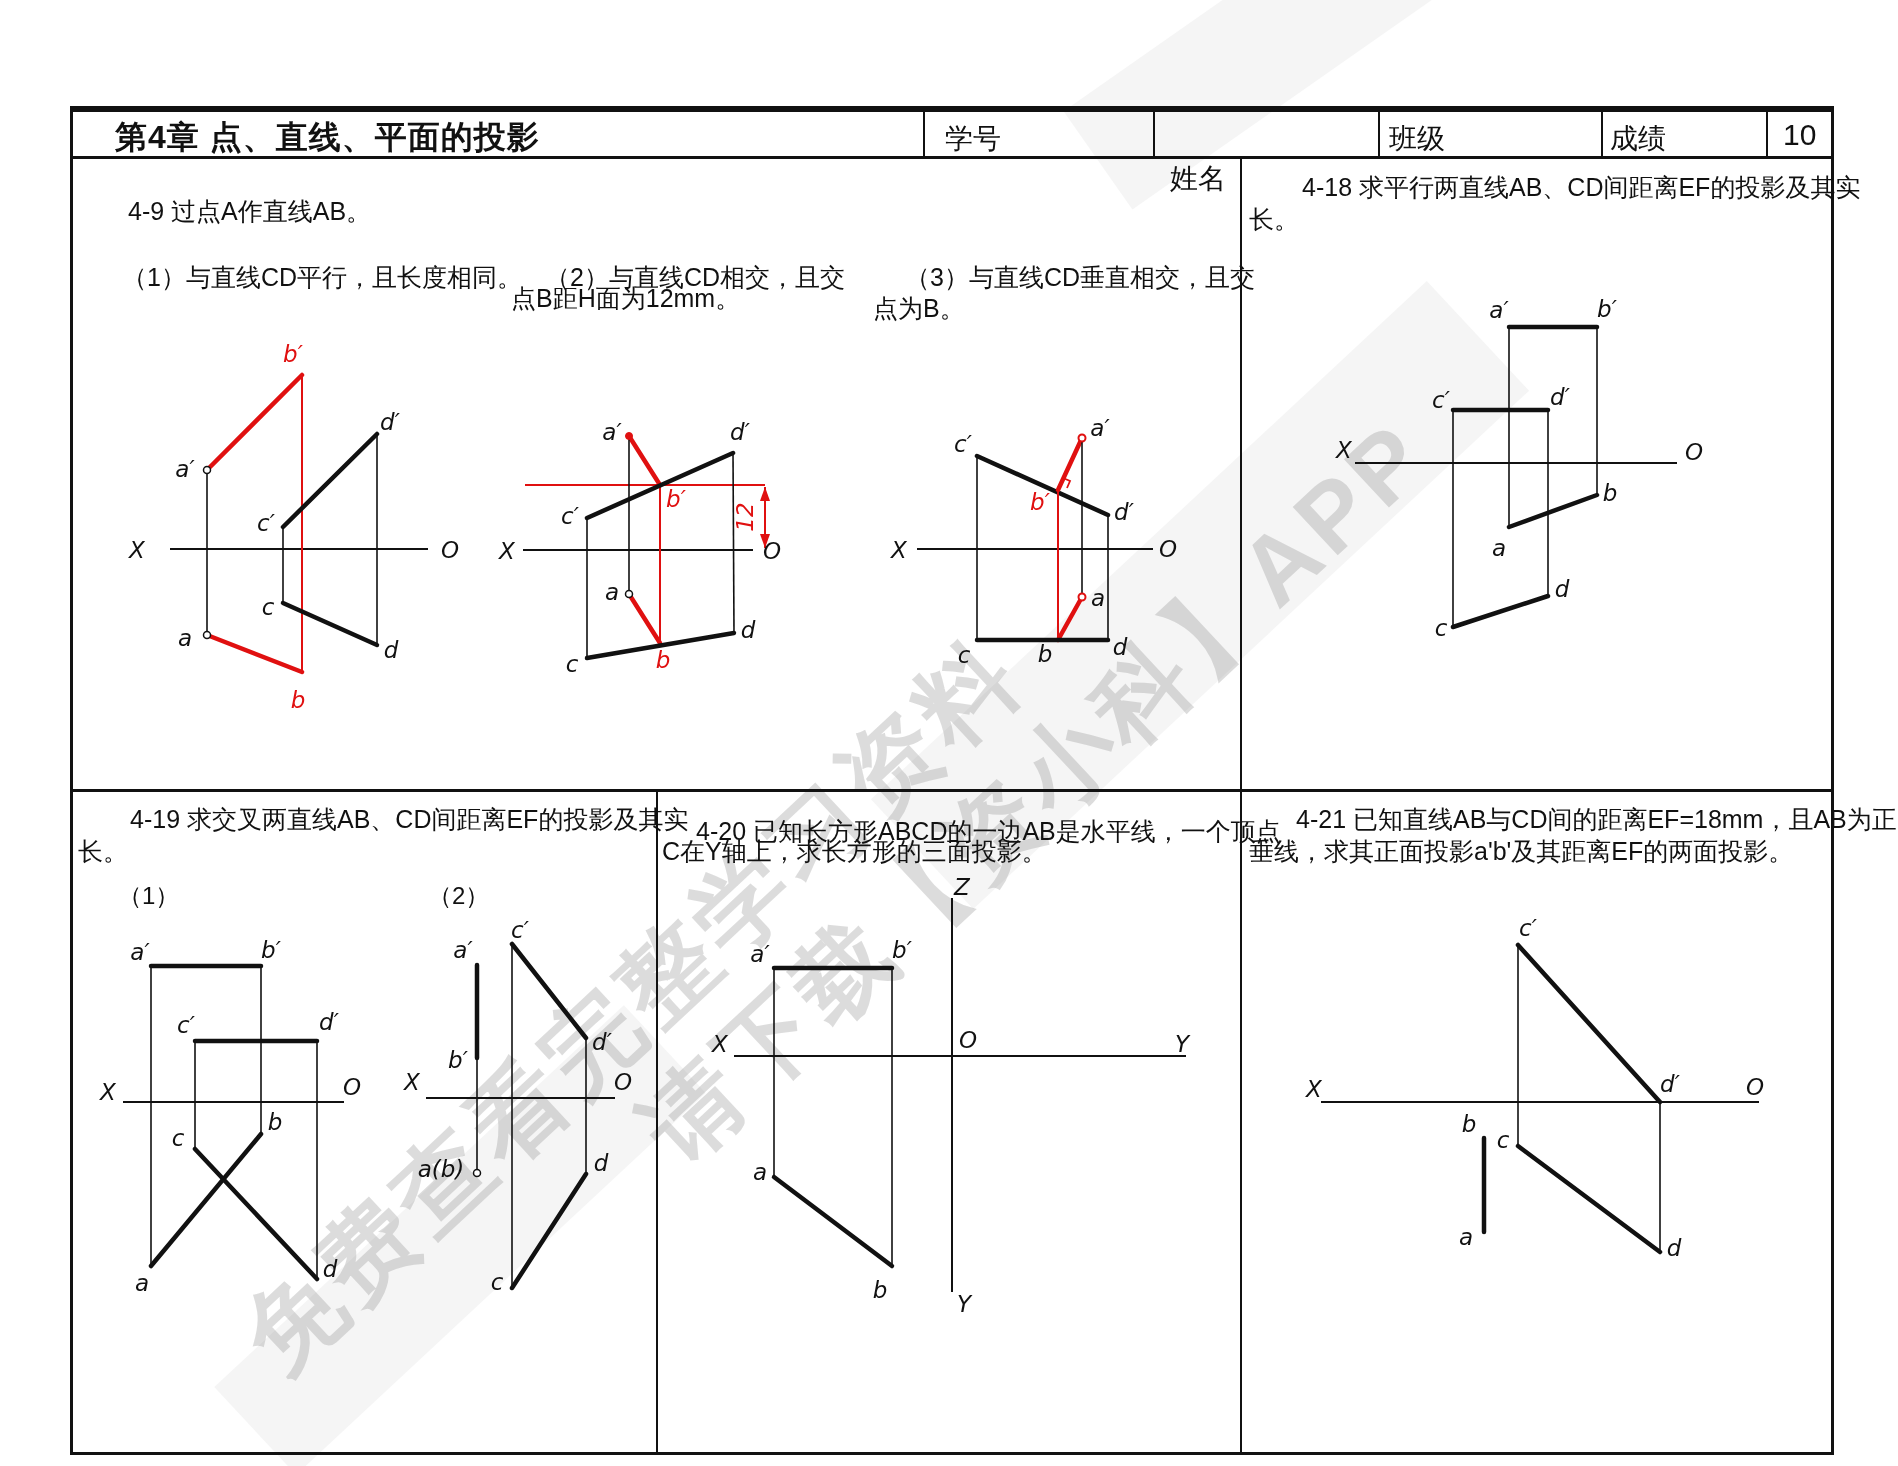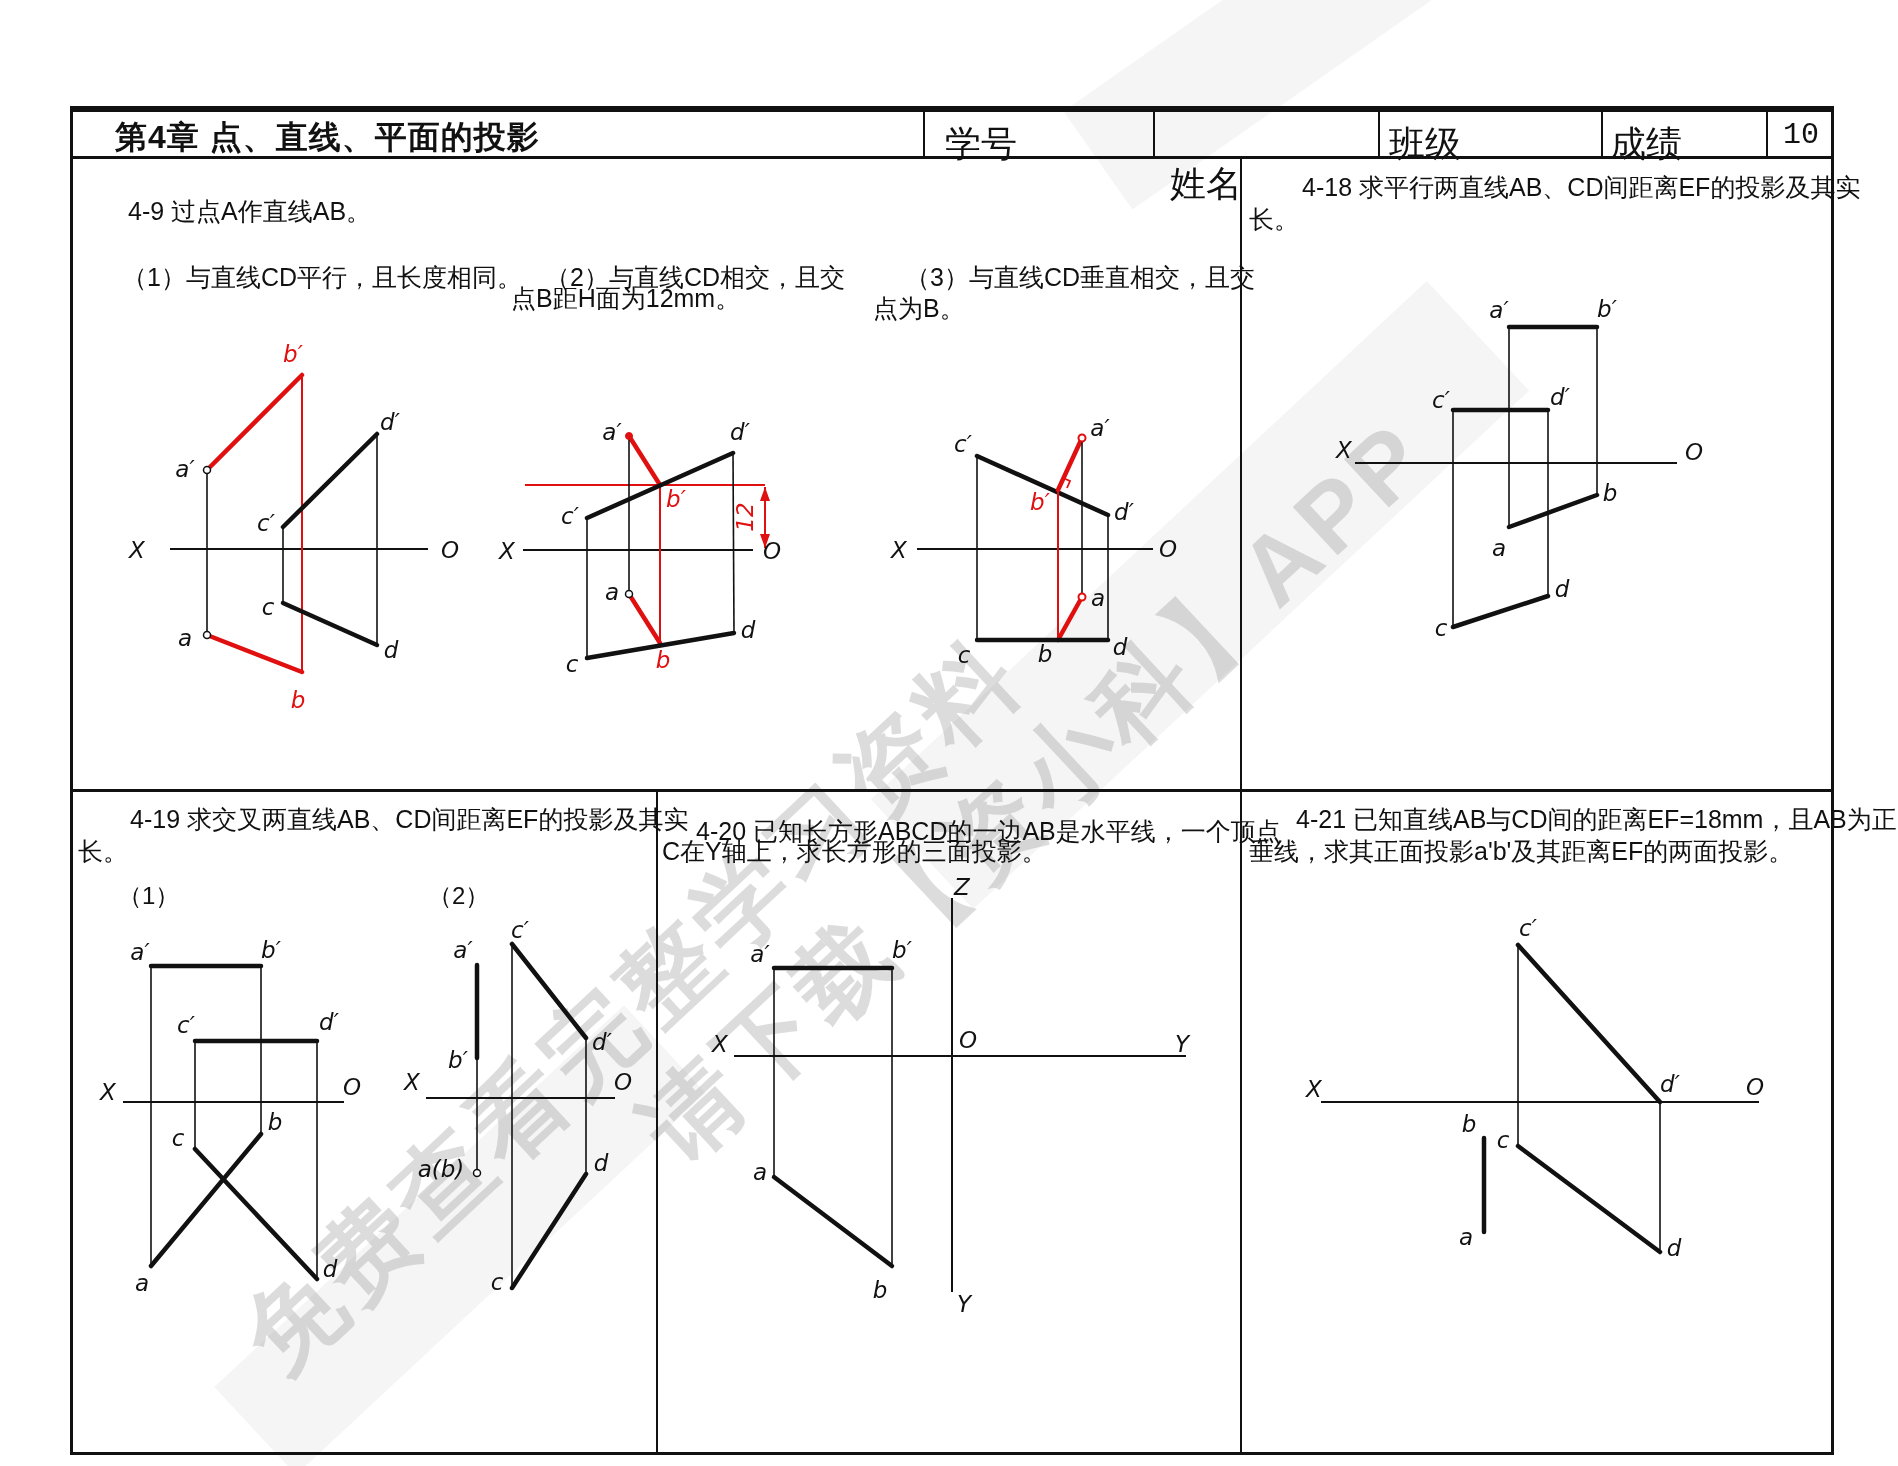--- a/index.html
+++ b/index.html
@@ -5,22 +5,22 @@
   html,body{margin:0;padding:0;background:#ffffff;}
   #page{
     position:relative;width:1898px;height:1466px;background:#ffffff;overflow:hidden;
     font-family:"Liberation Sans",sans-serif;color:#111;
   }
   .abs{position:absolute;}
   
   .rule{position:absolute;background:#111;}
   
   .hdr-title{font-size:32px;font-weight:700;letter-spacing:1px;}
-  .hdr-label{font-size:36px;}
-  .hdr-page{font-size:30px;font-family:Liberation Mono, monospace;}
+  .hdr-label{font-size:28px;}
+  .hdr-page{font-size:30px;}
   .stmt{font-size:25px;line-height:30px;white-space:nowrap;}
   .subnum{font-size:24px;}
   
   .wm{position:absolute;color:#8f8f8f;opacity:.30;font-size:96px;font-weight:700;
       white-space:nowrap;transform-origin:0 50%;letter-spacing:6px;z-index:0;}
   .stripe{position:absolute;background:#d9d9d9;opacity:.25;transform-origin:center;z-index:0;}
   .z1{z-index:1;}
   svg text{font-family:"DejaVu Sans",sans-serif;font-style:italic;font-size:23px;fill:#111;}
   svg text.red{fill:#e01010;}
   svg line,svg path,svg polyline{fill:none;}

